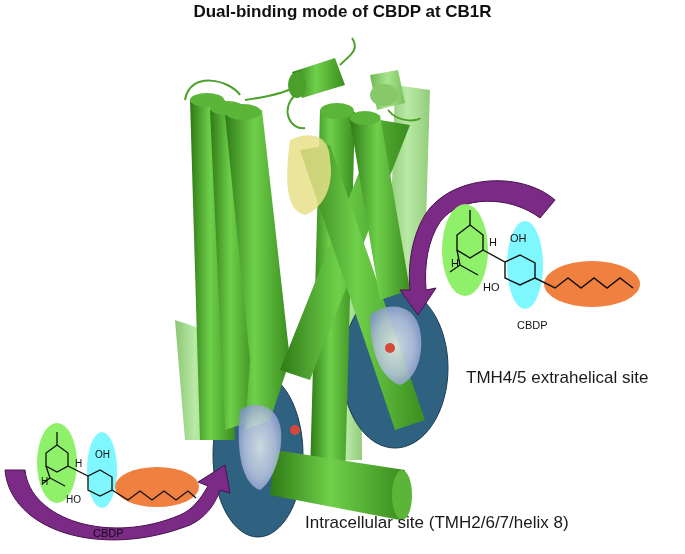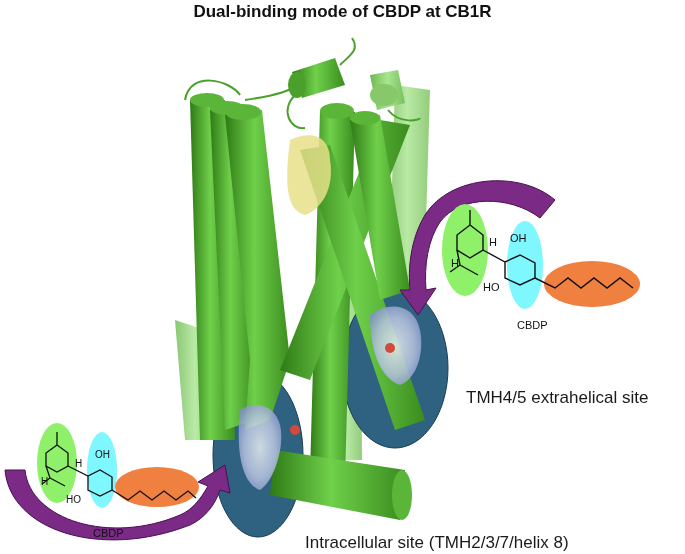--- a/index.html
+++ b/index.html
@@ -1,19 +1,19 @@
 <!DOCTYPE html>
 <html><head>
 <meta charset="utf-8">
 <style>
   html,body{margin:0;padding:0;background:#ffffff;}
   body{width:685px;height:554px;position:relative;overflow:hidden;font-family:"Liberation Sans",sans-serif;}
   .title{position:absolute;left:0;width:685px;top:2px;text-align:center;font-weight:bold;font-size:17px;color:#111;}
   svg.main{position:absolute;left:0;top:0;}
-  .label{position:absolute;color:#1a1a1a;font-size:17px;white-space:nowrap;margin-top:20px;}
+  .label{position:absolute;color:#1a1a1a;font-size:17px;white-space:nowrap;}
   .cbdp-lbl{position:absolute;font-weight:normal;font-size:11px;color:#111;}
 </style>
 </head>
 <body>
 
 <div class="title">Dual-binding mode of CBDP at CB1R</div>
 
 <svg class="main" width="685" height="554" viewBox="0 0 685 554">
   <defs>
     <linearGradient id="hg" x1="0" x2="1" y1="0" y2="0">
@@ -117,13 +117,13 @@
 <span class="cbdp-lbl" style="left:451px;top:257px;font-weight:normal;">H</span>
 <span class="cbdp-lbl" style="left:517px;top:319px;">CBDP</span>
 
 <span class="cbdp-lbl" style="left:95px;top:449px;font-weight:normal;font-size:10px;">OH</span>
 <span class="cbdp-lbl" style="left:66px;top:494px;font-weight:normal;font-size:10px;">HO</span>
 <span class="cbdp-lbl" style="left:75px;top:458px;font-weight:normal;font-size:10px;">H</span>
 <span class="cbdp-lbl" style="left:41px;top:476px;font-weight:normal;font-size:10px;">H</span>
 <span class="cbdp-lbl" style="left:93px;top:527px;">CBDP</span>
 
 <span class="label" style="left:466px;top:368px;">TMH4/5 extrahelical site</span>
-<span class="label" style="left:305px;top:513px;">Intracellular site (TMH2/3/7/helix 8)</span>
+<span class="label" style="left:305px;top:513px;">Intracellular site (TMH2/6/7/helix 8)</span>
 
 </body></html>

